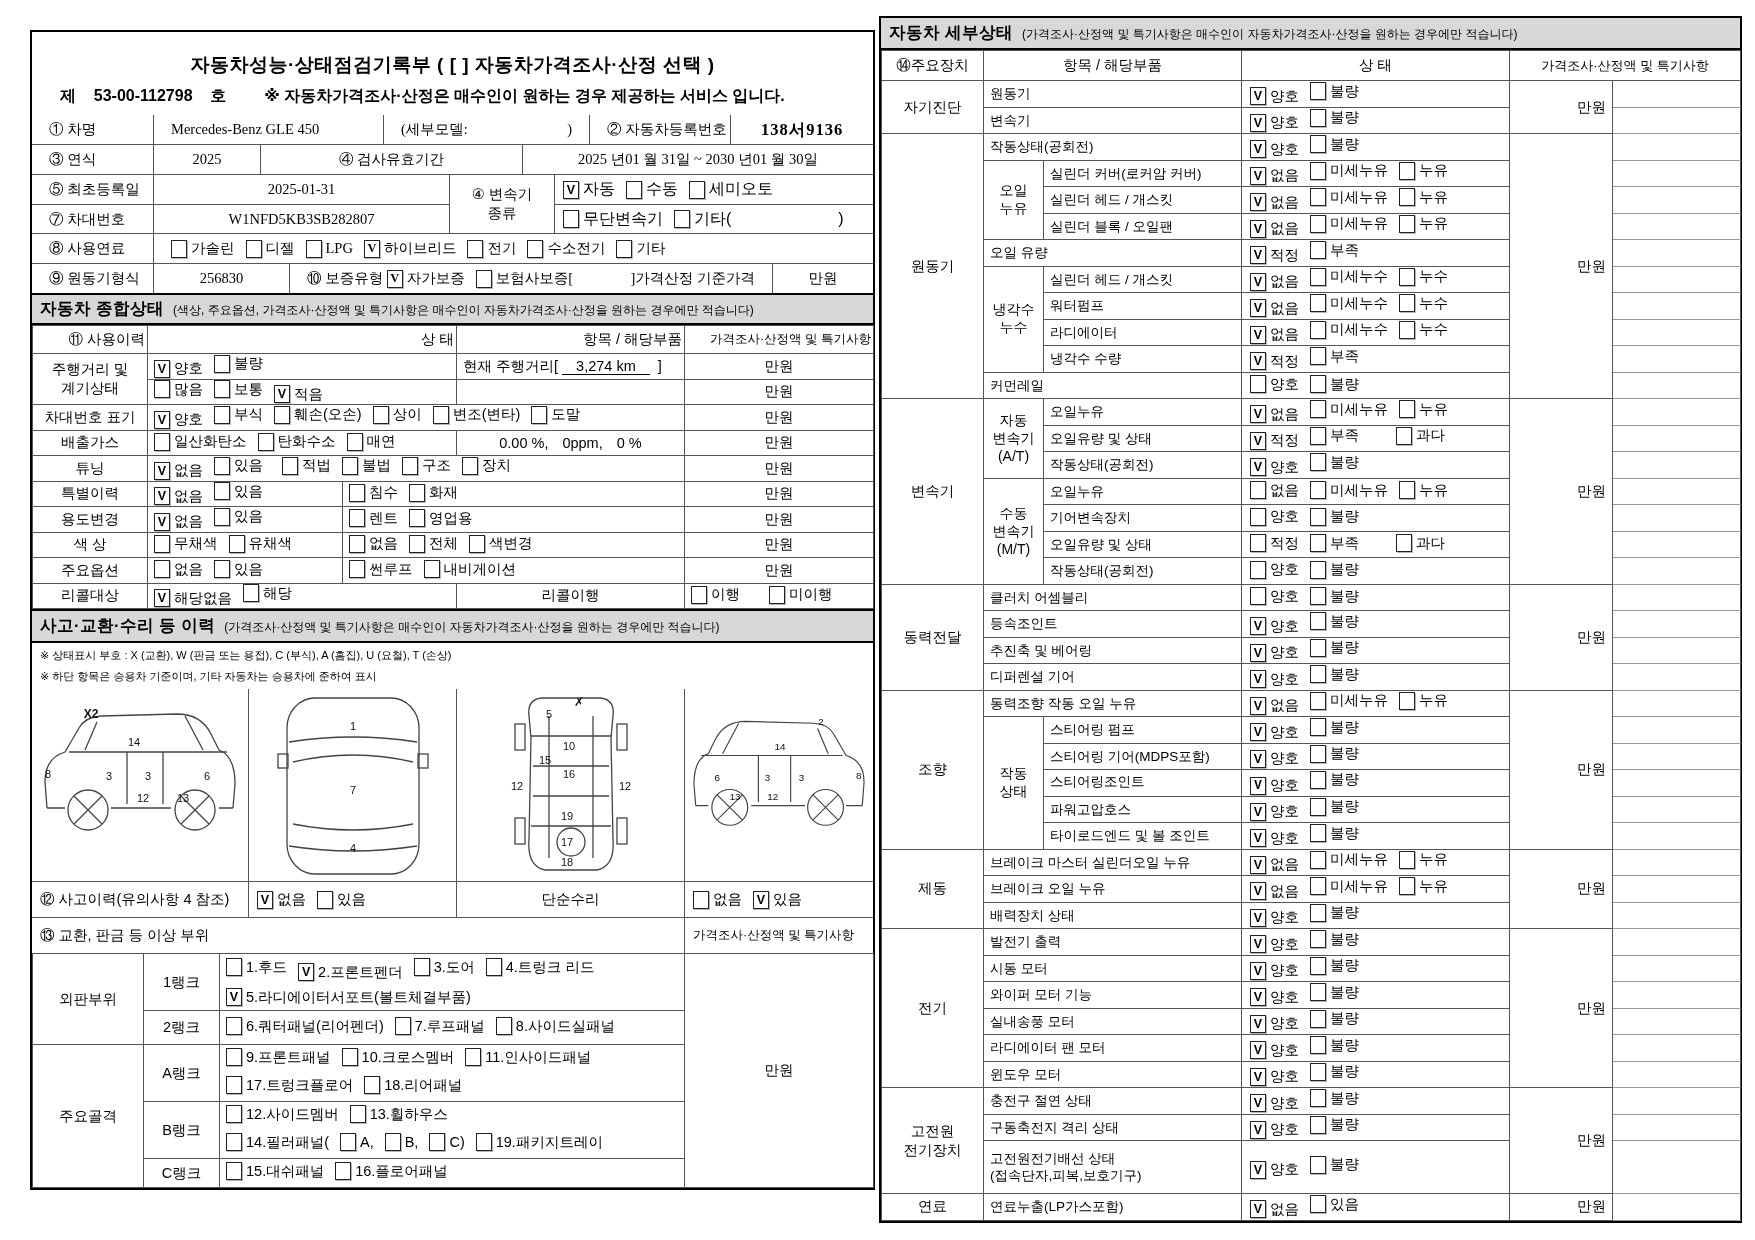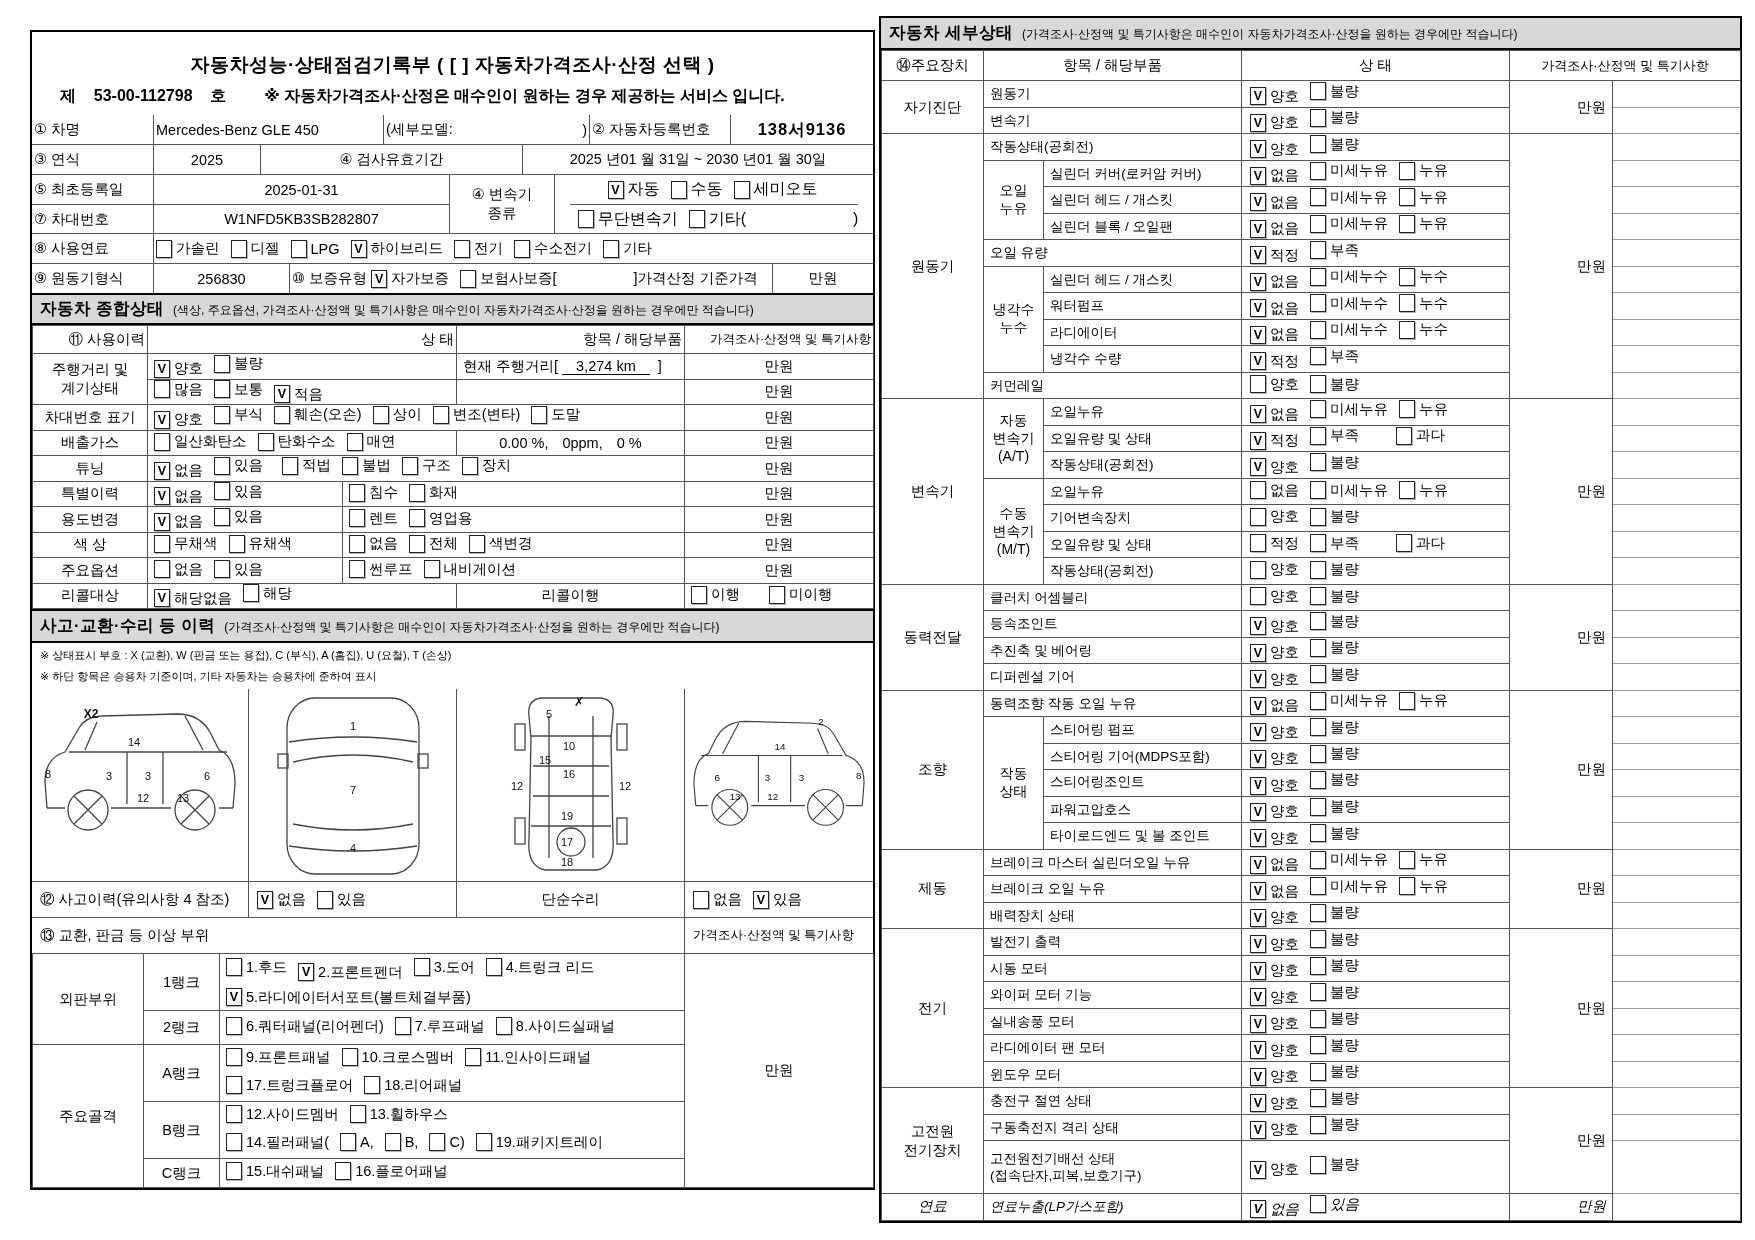--- a/index.html
+++ b/index.html
@@ -20,27 +20,27 @@
   .bar .bt{font-size:16.5px;font-weight:bold;letter-spacing:.5px;}
   .bar .bn{font-size:12px;margin-left:9px;padding-top:2px;}
   .bar1{height:28px;border-top:none;}
   .bar2{height:32px;}
   .bar3{height:34px;}
   .barR{height:32px;border-top:none;}
 
   
   .b-row{display:flex;height:29px;border-top:1px solid #555;align-items:stretch;}
   .b-row.first{border-top:none;}
-  .b-c{border-left:1px solid #555;display:flex;align-items:center;padding:0 2px;box-sizing:border-box;white-space:nowrap;overflow:hidden;font-size:14.5px;}
+  .b-c{border-left:1px solid #555;display:flex;align-items:center;padding:0 17px;box-sizing:border-box;white-space:nowrap;overflow:hidden;font-size:14.5px;font-family:Liberation Serif, serif;}
   .b-c.nb{border-left:none;}
   .b-c.ctr{justify-content:center;}
   .b-lab{font-size:14.5px;}
   .bold{font-weight:bold;font-size:16.5px;letter-spacing:1px;}
   .b-duo{display:flex;border-top:1px solid #555;height:58px;}
-  .duo-col{display:flex;flex-direction:column;align-items:center;}
+  .duo-col{display:flex;flex-direction:column;}
   .duo-row{display:flex;height:29px;box-sizing:border-box;}
   .duo-row+.duo-row{border-top:1px solid #555;}
   .translab{border-left:1px solid #555;border-right:1px solid #555;display:flex;align-items:center;justify-content:center;text-align:center;font-size:14.5px;white-space:pre-line;box-sizing:border-box;}
 
   
   table{border-collapse:collapse;table-layout:fixed;width:100%;}
   td{border:1px solid #555;font-size:14.5px;padding:0 6px;box-sizing:border-box;overflow:hidden;white-space:nowrap;vertical-align:middle;}
   tr.oh td{height:28px;text-align:right;padding:0 2px;}
   .o-lab{text-align:center;white-space:pre-line;padding:0 2px;margin-top:10px;}
   .o-c{height:25.5px;}
@@ -1172,21 +1172,21 @@
 (접속단자,피복,보호기구)</td>
           <td class="d-st"><span class="cb">
               <span class="box">V</span>
               <span class="cbl">양호</span>
             </span><span class="cb">
               <span class="box"></span>
               <span class="cbl">불량</span>
             </span></td>
           <td class="d-x"></td>
         </tr>
-        <tr style="height: 26.5px; font-style: italic;">
+        <tr style="height: 26.5px;">
           <td class="d-g" rowspan="1">연료</td>
           <td class="d-i" colspan="2">연료누출(LP가스포함)</td>
           <td class="d-st"><span class="cb">
               <span class="box">V</span>
               <span class="cbl">없음</span>
             </span><span class="cb">
               <span class="box"></span>
               <span class="cbl">있음</span>
             </span></td>
           <td class="d-m" rowspan="1">만원</td>

